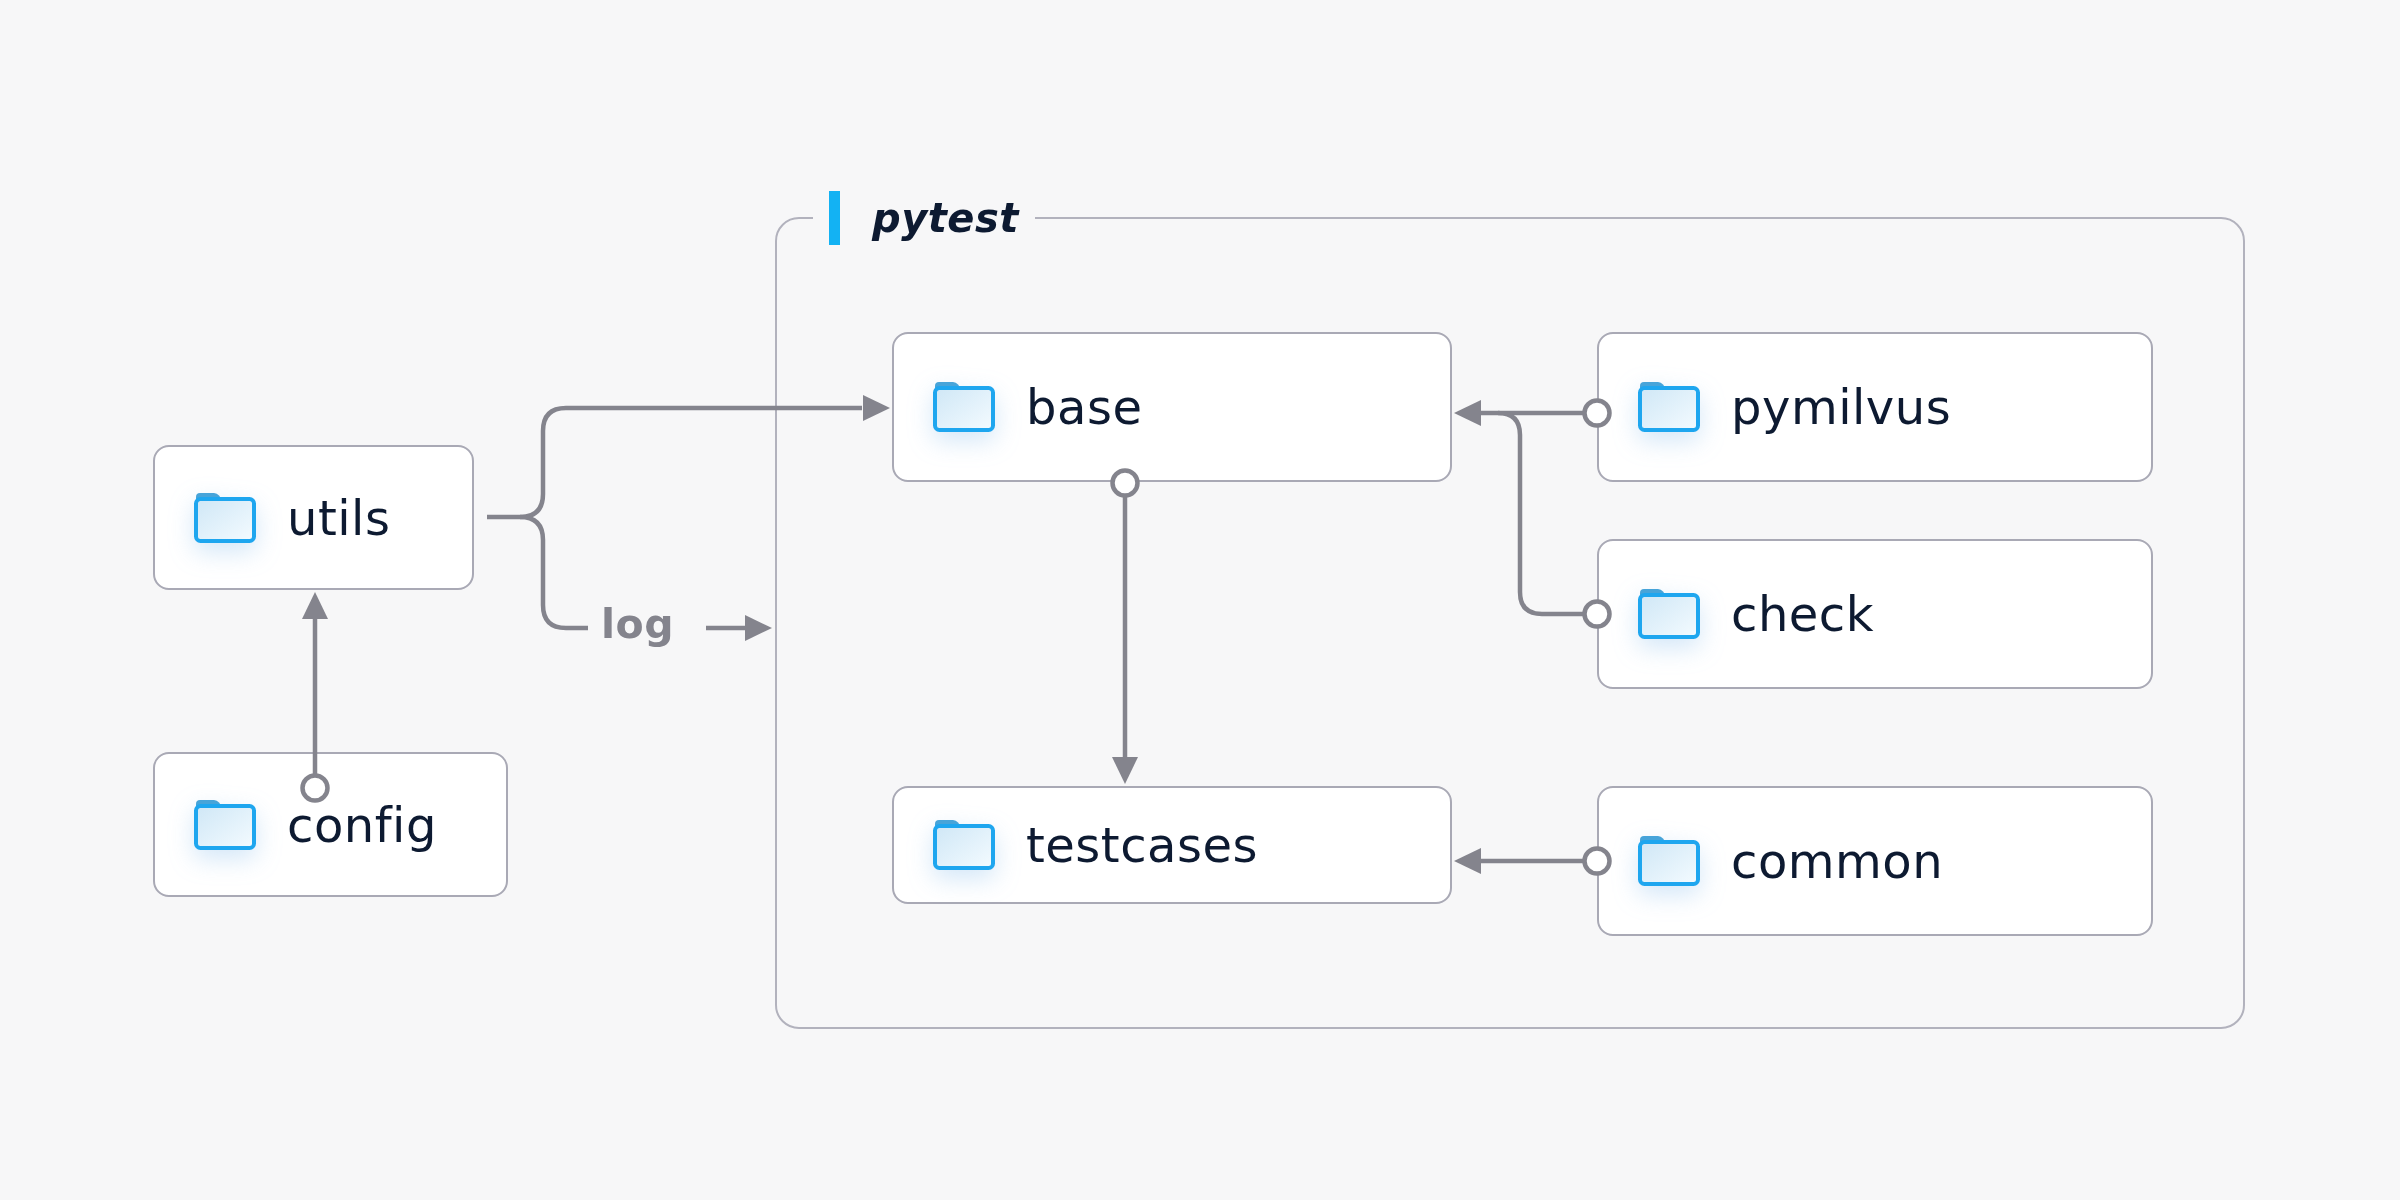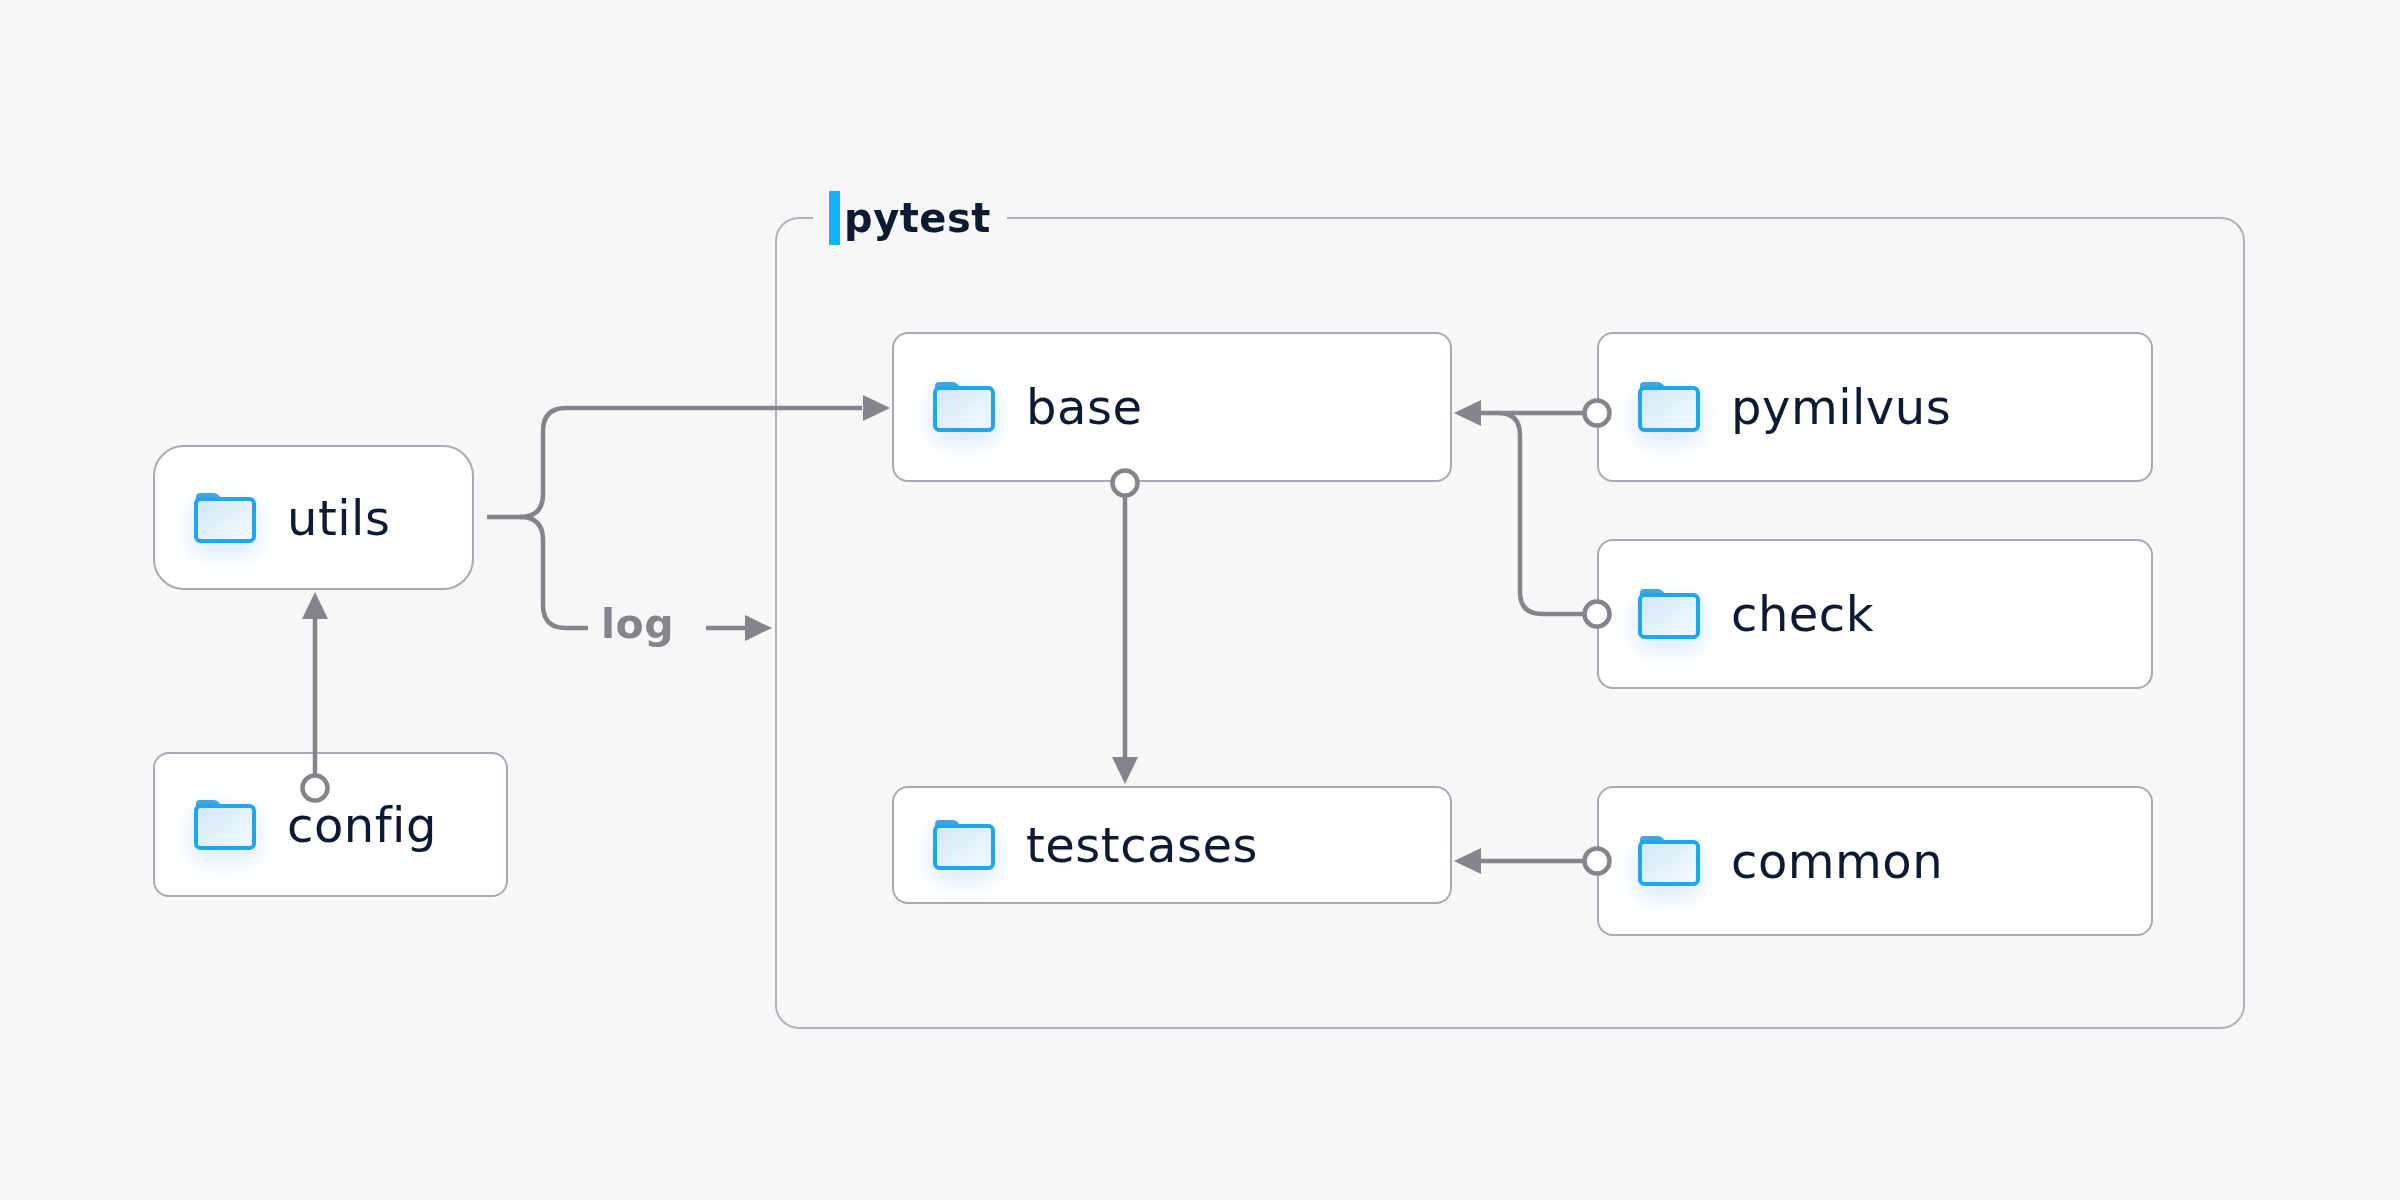--- a/index.html
+++ b/index.html
@@ -26,23 +26,24 @@
     border-radius: 24px;
     box-sizing: border-box;
   }
   .group-label {
     position: absolute;
     top: -30px;
     left: 36px;
     height: 58px;
     display: flex;
     align-items: center;
-    gap: 4px;
+    gap: 32px;
     background: #f7f7f8;
     padding: 0 16px;
+    font-style: italic;
   }
   .accent-bar {
     width: 11px;
     height: 54px;
     background: #13b2f3;
   }
   .group-label-text {
     font-size: 40px;
     font-weight: bold;
     color: #0d1a31;
@@ -129,21 +130,21 @@
 
 <div class="stage">
 
   <div class="group-container">
     <div class="group-label">
       <div class="accent-bar"></div>
       <span class="group-label-text">pytest</span>
     </div>
   </div>
 
-  <div class="node" style="left:153px; top:445px; width:321px; height:145px;border-radius:31px;">
+  <div class="node" style="left:153px; top:445px; width:321px; height:145px;">
     <svg class="folder-svg" viewBox="0 0 64 54">
         <use href="#folder-sym"></use>
       </svg>
     <span class="node-label">utils</span>
   </div>
 
   <div class="node" style="left:153px; top:752px; width:355px; height:145px;">
     <svg class="folder-svg" viewBox="0 0 64 54">
         <use href="#folder-sym"></use>
       </svg>

